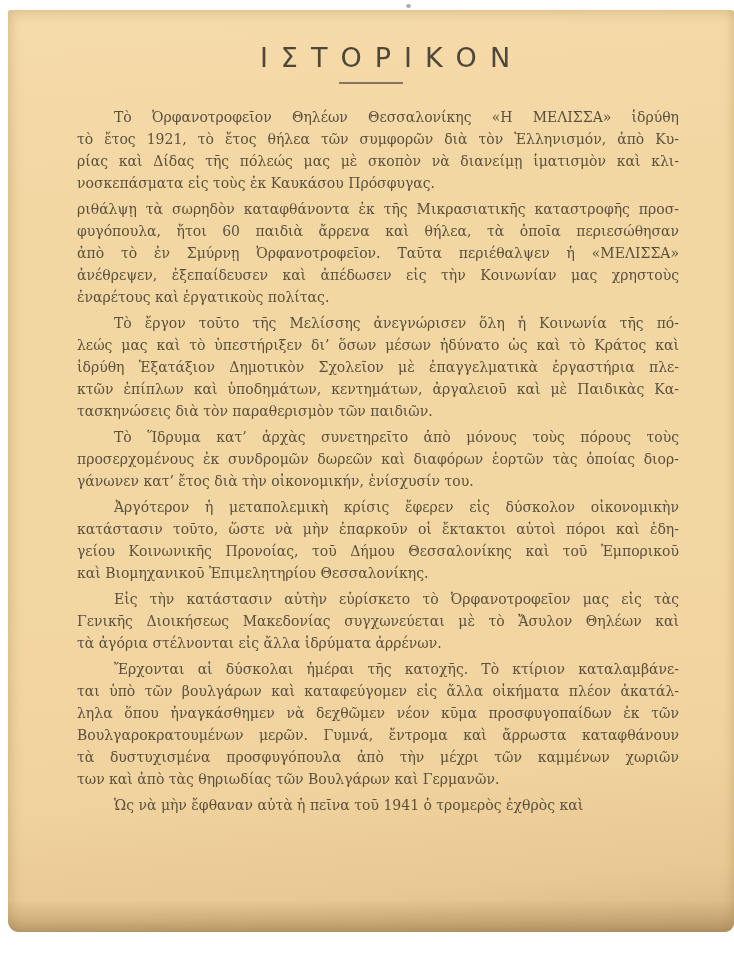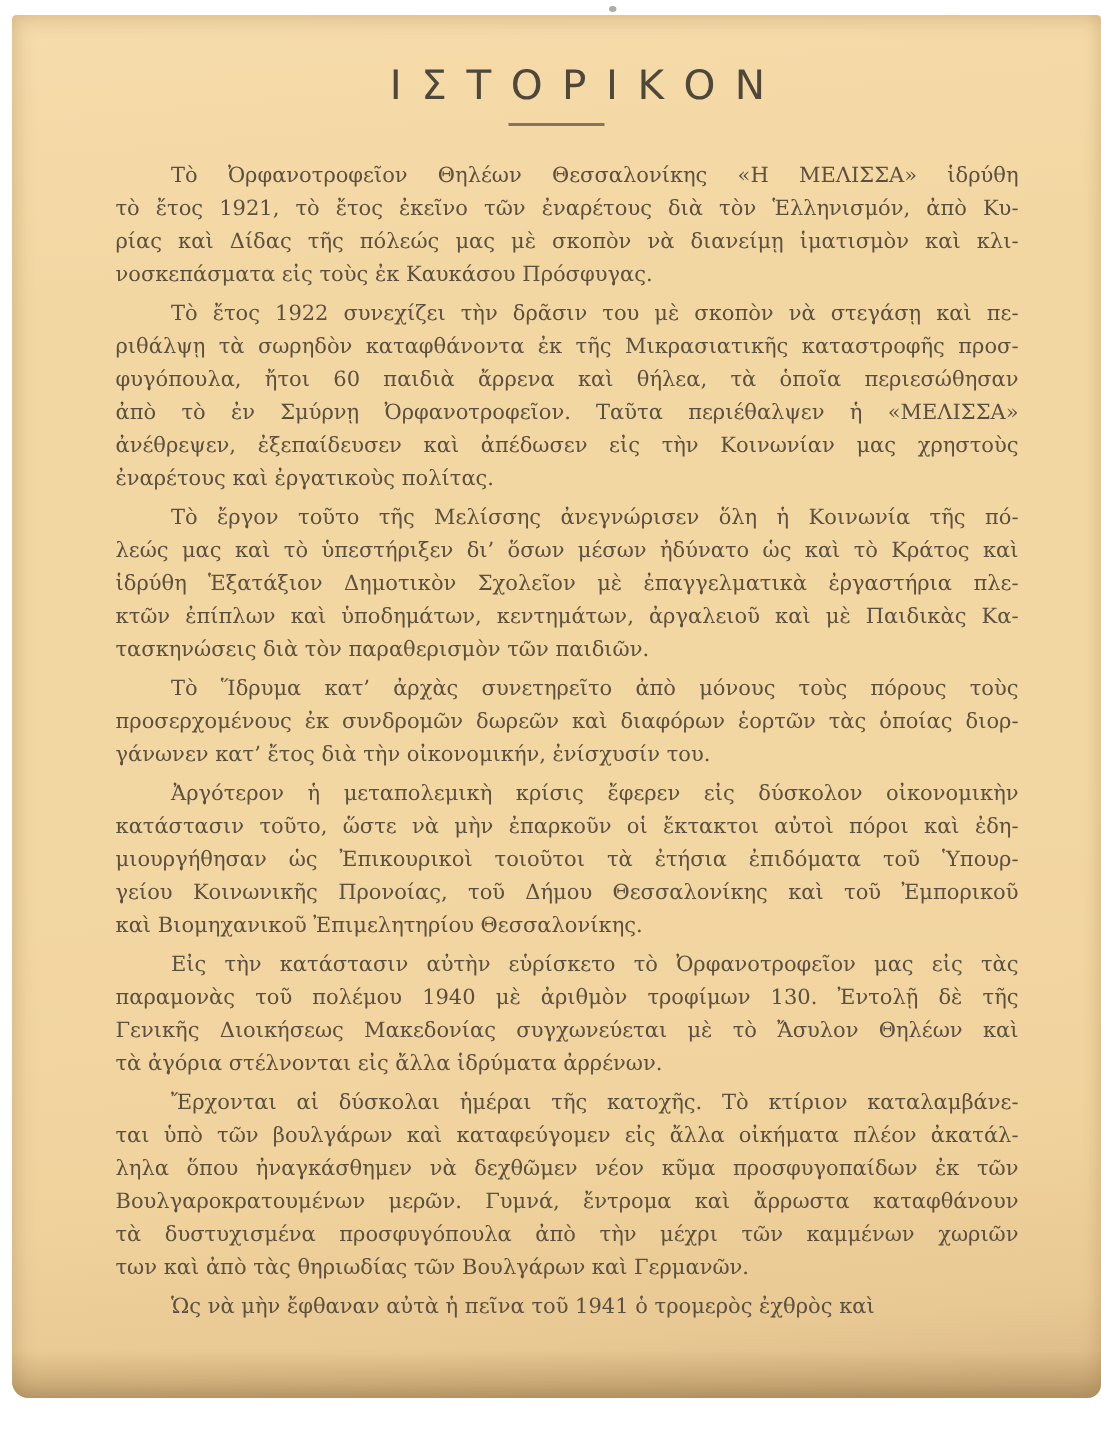--- a/index.html
+++ b/index.html
@@ -74,26 +74,25 @@
 <body>
 
 <div class="speck"></div>
 
 <div class="page">
   <div class="title">ΙΣΤΟΡΙΚΟΝ</div>
   <div class="rule"></div>
   <div class="content">
       <div class="paragraph">
         <div class="line first">Τὸ Ὀρφανοτροφεῖον Θηλέων Θεσσαλονίκης «Η ΜΕΛΙΣΣΑ» ἱδρύθη</div>
-        <div class="line">τὸ ἔτος 1921, τὸ ἔτος ἐκεῖνο τῶν ἐναρέτους διὰ τὸν Ἑλληνισμόν, ἀπὸ Κυ-</div>
+        <div class="line">τὸ ἔτος 1921, τὸ ἔτος θήλεα τῶν συμφορῶν διὰ τὸν Ἑλληνισμόν, ἀπὸ Κυ-</div>
         <div class="line">ρίας καὶ Δίδας τῆς πόλεώς μας μὲ σκοπὸν νὰ διανείμῃ ἱματισμὸν καὶ κλι-</div>
         <div class="line last">νοσκεπάσματα εἰς τοὺς ἐκ Καυκάσου Πρόσφυγας.</div>
       </div>
       <div class="paragraph">
-        <div class="line first">Τὸ ἔτος 1922 συνεχίζει τὴν δρᾶσιν του μὲ σκοπὸν νὰ στεγάσῃ καὶ πε-</div>
         <div class="line">ριθάλψῃ τὰ σωρηδὸν καταφθάνοντα ἐκ τῆς Μικρασιατικῆς καταστροφῆς προσ-</div>
         <div class="line">φυγόπουλα, ἤτοι 60 παιδιὰ ἄρρενα καὶ θήλεα, τὰ ὁποῖα περιεσώθησαν</div>
         <div class="line">ἀπὸ τὸ ἐν Σμύρνῃ Ὀρφανοτροφεῖον. Ταῦτα περιέθαλψεν ἡ «ΜΕΛΙΣΣΑ»</div>
         <div class="line">ἀνέθρεψεν, ἐξεπαίδευσεν καὶ ἀπέδωσεν εἰς τὴν Κοινωνίαν μας χρηστοὺς</div>
         <div class="line last">ἐναρέτους καὶ ἐργατικοὺς πολίτας.</div>
       </div>
       <div class="paragraph">
         <div class="line first">Τὸ ἔργον τοῦτο τῆς Μελίσσης ἀνεγνώρισεν ὅλη ἡ Κοινωνία τῆς πό-</div>
         <div class="line">λεώς μας καὶ τὸ ὑπεστήριξεν δι’ ὅσων μέσων ἠδύνατο ὡς καὶ τὸ Κράτος καὶ</div>
         <div class="line">ἱδρύθη Ἑξατάξιον Δημοτικὸν Σχολεῖον μὲ ἐπαγγελματικὰ ἐργαστήρια πλε-</div>
@@ -101,27 +100,25 @@
         <div class="line last">τασκηνώσεις διὰ τὸν παραθερισμὸν τῶν παιδιῶν.</div>
       </div>
       <div class="paragraph">
         <div class="line first">Τὸ Ἵδρυμα κατ’ ἀρχὰς συνετηρεῖτο ἀπὸ μόνους τοὺς πόρους τοὺς</div>
         <div class="line">προσερχομένους ἐκ συνδρομῶν δωρεῶν καὶ διαφόρων ἑορτῶν τὰς ὁποίας διορ-</div>
         <div class="line last">γάνωνεν κατ’ ἔτος διὰ τὴν οἰκονομικήν, ἐνίσχυσίν του.</div>
       </div>
       <div class="paragraph">
         <div class="line first">Ἀργότερον ἡ μεταπολεμικὴ κρίσις ἔφερεν εἰς δύσκολον οἰκονομικὴν</div>
         <div class="line">κατάστασιν τοῦτο, ὥστε νὰ μὴν ἐπαρκοῦν οἱ ἔκτακτοι αὐτοὶ πόροι καὶ ἐδη-</div>
-        <div class="line">μιουργήθησαν ὡς Ἐπικουρικοὶ τοιοῦτοι τὰ ἐτήσια ἐπιδόματα τοῦ Ὑπουρ-</div>
         <div class="line">γείου Κοινωνικῆς Προνοίας, τοῦ Δήμου Θεσσαλονίκης καὶ τοῦ Ἐμπορικοῦ</div>
         <div class="line last">καὶ Βιομηχανικοῦ Ἐπιμελητηρίου Θεσσαλονίκης.</div>
       </div>
       <div class="paragraph">
         <div class="line first">Εἰς τὴν κατάστασιν αὐτὴν εὑρίσκετο τὸ Ὀρφανοτροφεῖον μας εἰς τὰς</div>
-        <div class="line">παραμονὰς τοῦ πολέμου 1940 μὲ ἀριθμὸν τροφίμων 130. Ἐντολῇ δὲ τῆς</div>
         <div class="line">Γενικῆς Διοικήσεως Μακεδονίας συγχωνεύεται μὲ τὸ Ἄσυλον Θηλέων καὶ</div>
         <div class="line last">τὰ ἀγόρια στέλνονται εἰς ἄλλα ἱδρύματα ἀρρένων.</div>
       </div>
       <div class="paragraph">
         <div class="line first">Ἔρχονται αἱ δύσκολαι ἡμέραι τῆς κατοχῆς. Τὸ κτίριον καταλαμβάνε-</div>
         <div class="line">ται ὑπὸ τῶν βουλγάρων καὶ καταφεύγομεν εἰς ἄλλα οἰκήματα πλέον ἀκατάλ-</div>
         <div class="line">ληλα ὅπου ἠναγκάσθημεν νὰ δεχθῶμεν νέον κῦμα προσφυγοπαίδων ἐκ τῶν</div>
         <div class="line">Βουλγαροκρατουμένων μερῶν. Γυμνά, ἔντρομα καὶ ἄρρωστα καταφθάνουν</div>
         <div class="line">τὰ δυστυχισμένα προσφυγόπουλα ἀπὸ τὴν μέχρι τῶν καμμένων χωριῶν</div>
         <div class="line last">των καὶ ἀπὸ τὰς θηριωδίας τῶν Βουλγάρων καὶ Γερμανῶν.</div>

